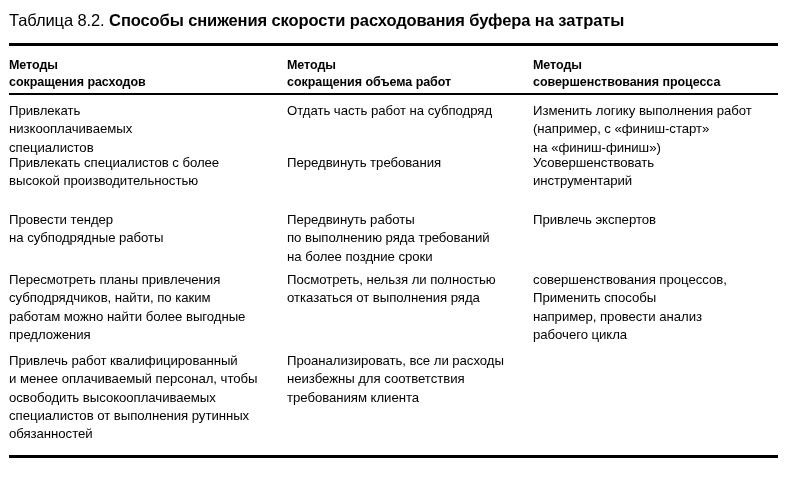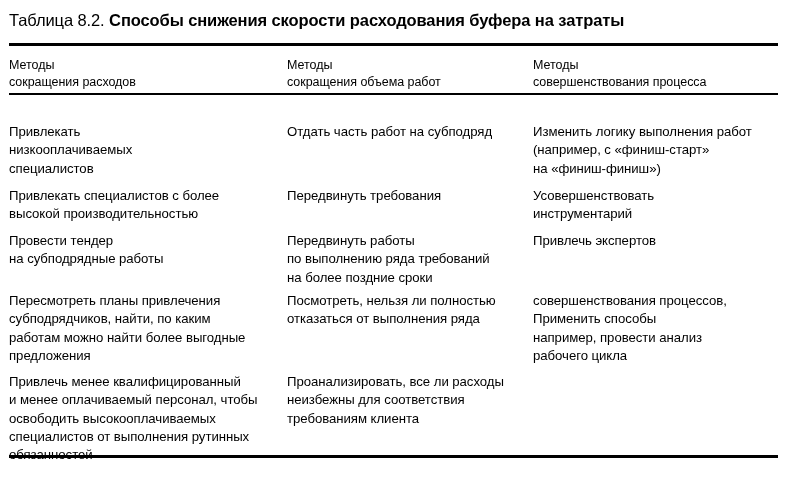--- a/index.html
+++ b/index.html
@@ -64,45 +64,44 @@
   }
   .col-1 { left: 9px;   width: 272px; }
   .col-2 { left: 287px; width: 240px; }
   .col-3 { left: 533px; width: 248px; }
 
   
   .head-cell {
     position: absolute;
     top: 57px;
     font-size: 12.5px;
-    font-weight: 400;
+    font-weight: 700;
     line-height: 17px;
     letter-spacing: -0.05px;
   }
   .head-cell .hl {
     display: block;
     white-space: nowrap;
   }
 
   
   .body-cell {
     position: absolute;
     font-size: 13.2px;
     font-weight: 400;
     line-height: 18.3px;
     letter-spacing: -0.05px;
-    margin-top: 21px;
   }
   .body-cell .bl {
     display: block;
     white-space: nowrap;
   }
 
   .row-1 { top: 102px; }
-  .row-2 { top: 166px; }
+  .row-2 { top: 154px; }
   .row-3 { top: 211px; }
   .row-4 { top: 271px; }
   .row-5 { top: 352px; }
 </style>
 </head>
 <body>
 
 <div class="page">
 
   <div class="caption">
@@ -179,21 +178,21 @@
       <span class="bl">отказаться от выполнения ряда</span>
     </div>
     <div class="body-cell col col-3 row-4">
       <span class="bl">совершенствования процессов,</span>
       <span class="bl">Применить способы</span>
       <span class="bl">например, провести анализ</span>
       <span class="bl">рабочего цикла</span>
     </div>
 
     <div class="body-cell col col-1 row-5">
-      <span class="bl">Привлечь менее квалифицированный</span>
+      <span class="bl">Привлечь работ квалифицированный</span>
       <span class="bl">и менее оплачиваемый персонал, чтобы</span>
       <span class="bl">освободить высокооплачиваемых</span>
       <span class="bl">специалистов от выполнения рутинных</span>
       <span class="bl">обязанностей</span>
     </div>
     <div class="body-cell col col-2 row-5">
       <span class="bl">Проанализировать, все ли расходы</span>
       <span class="bl">неизбежны для соответствия</span>
       <span class="bl">требованиям клиента</span>
     </div>

